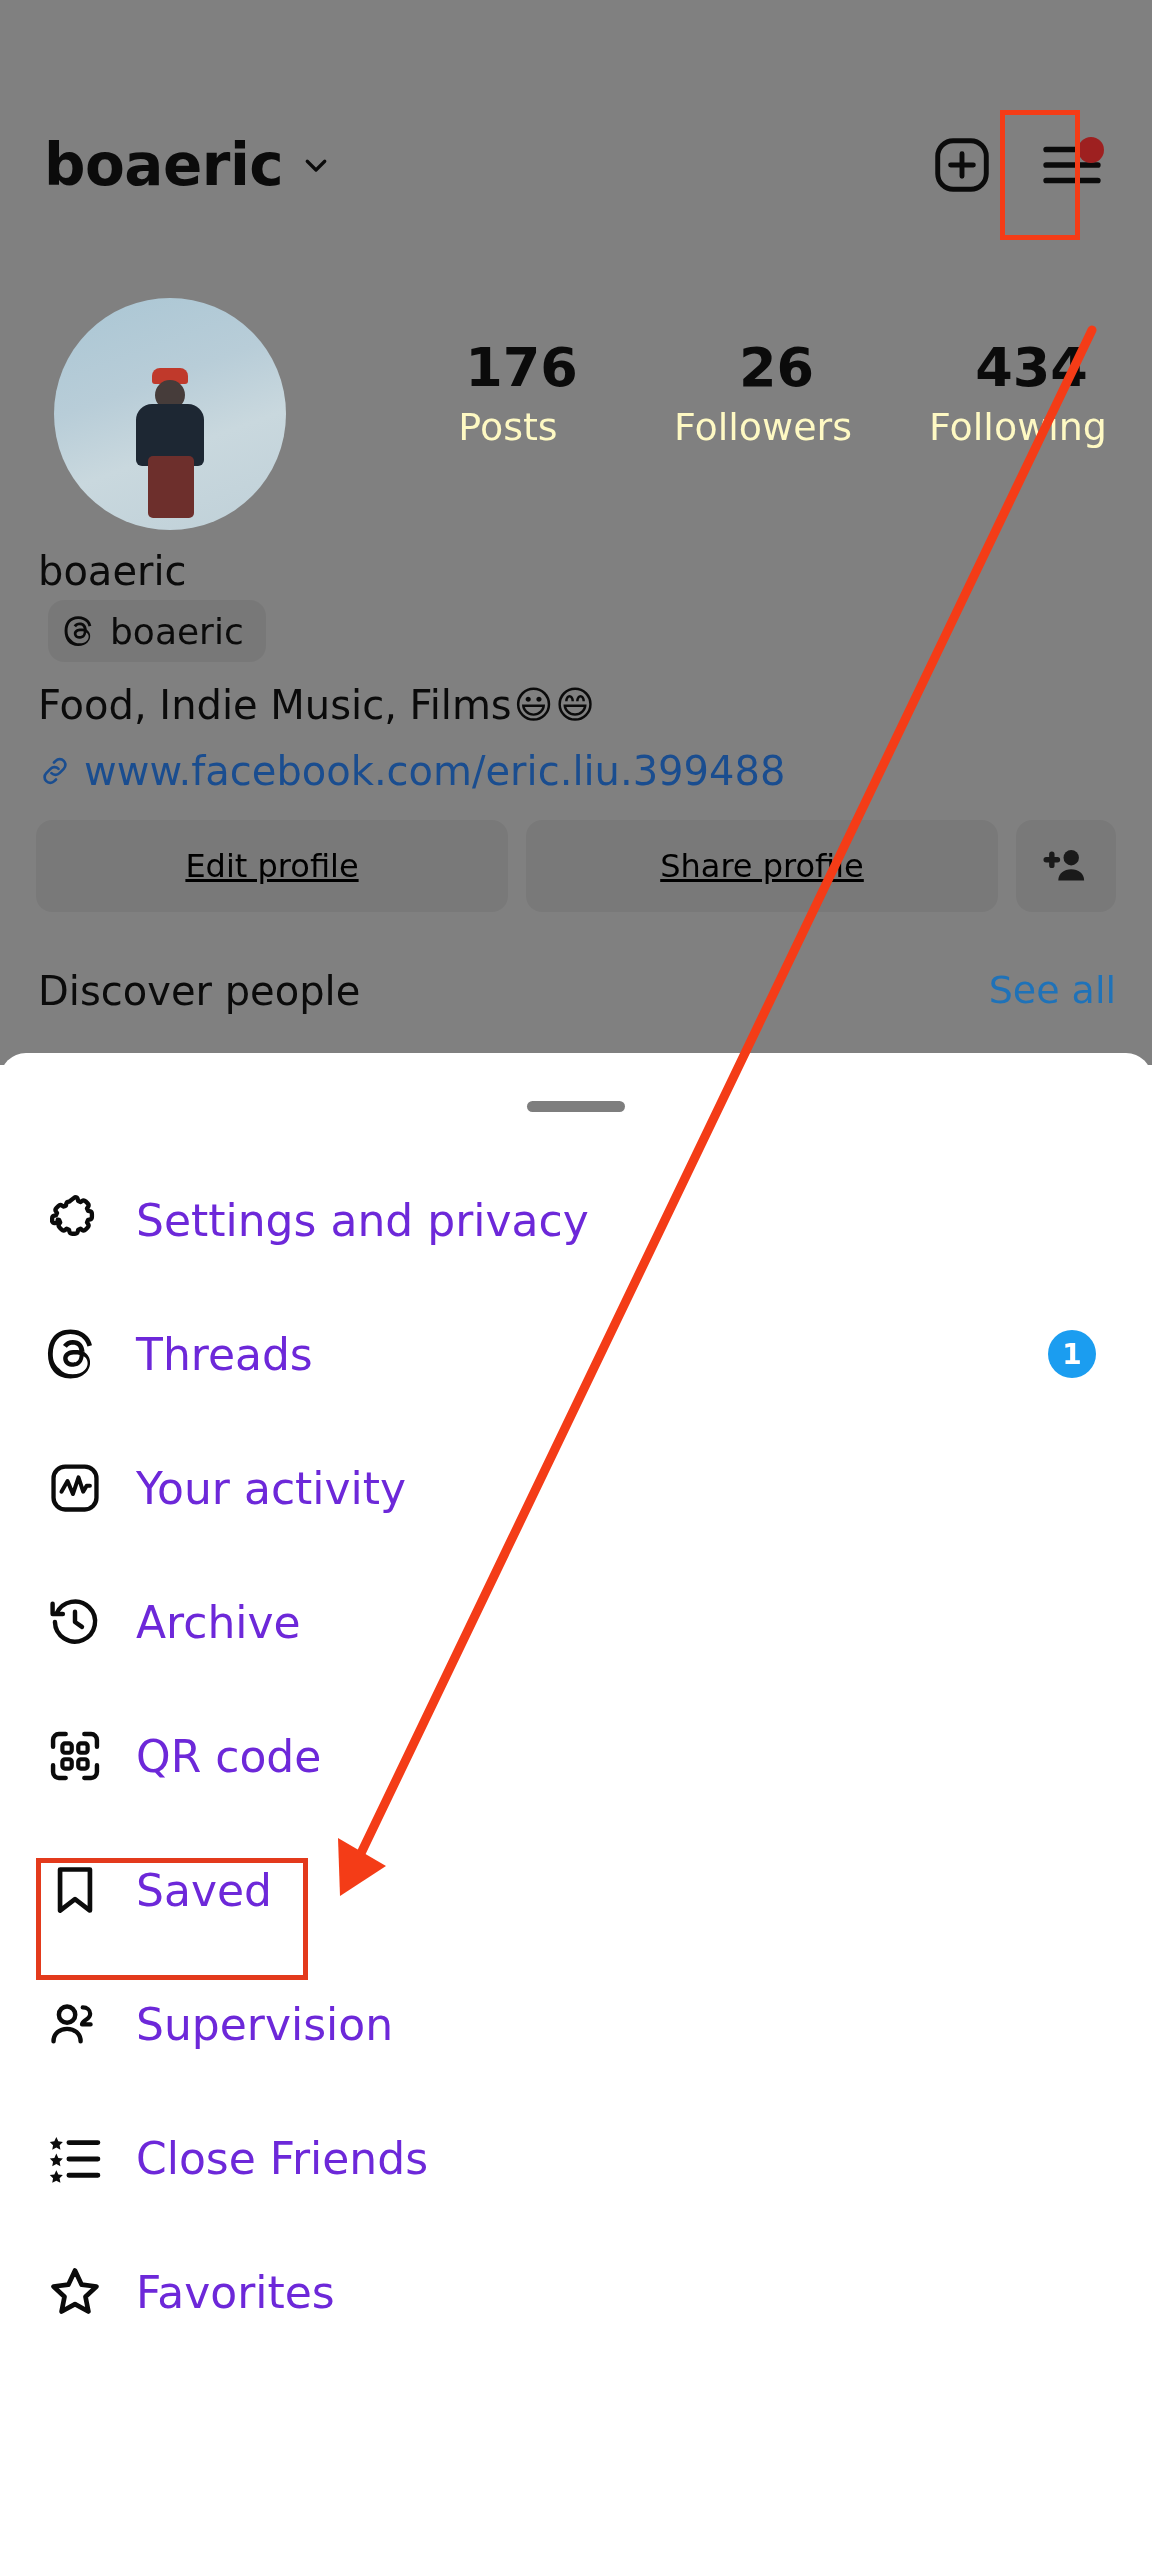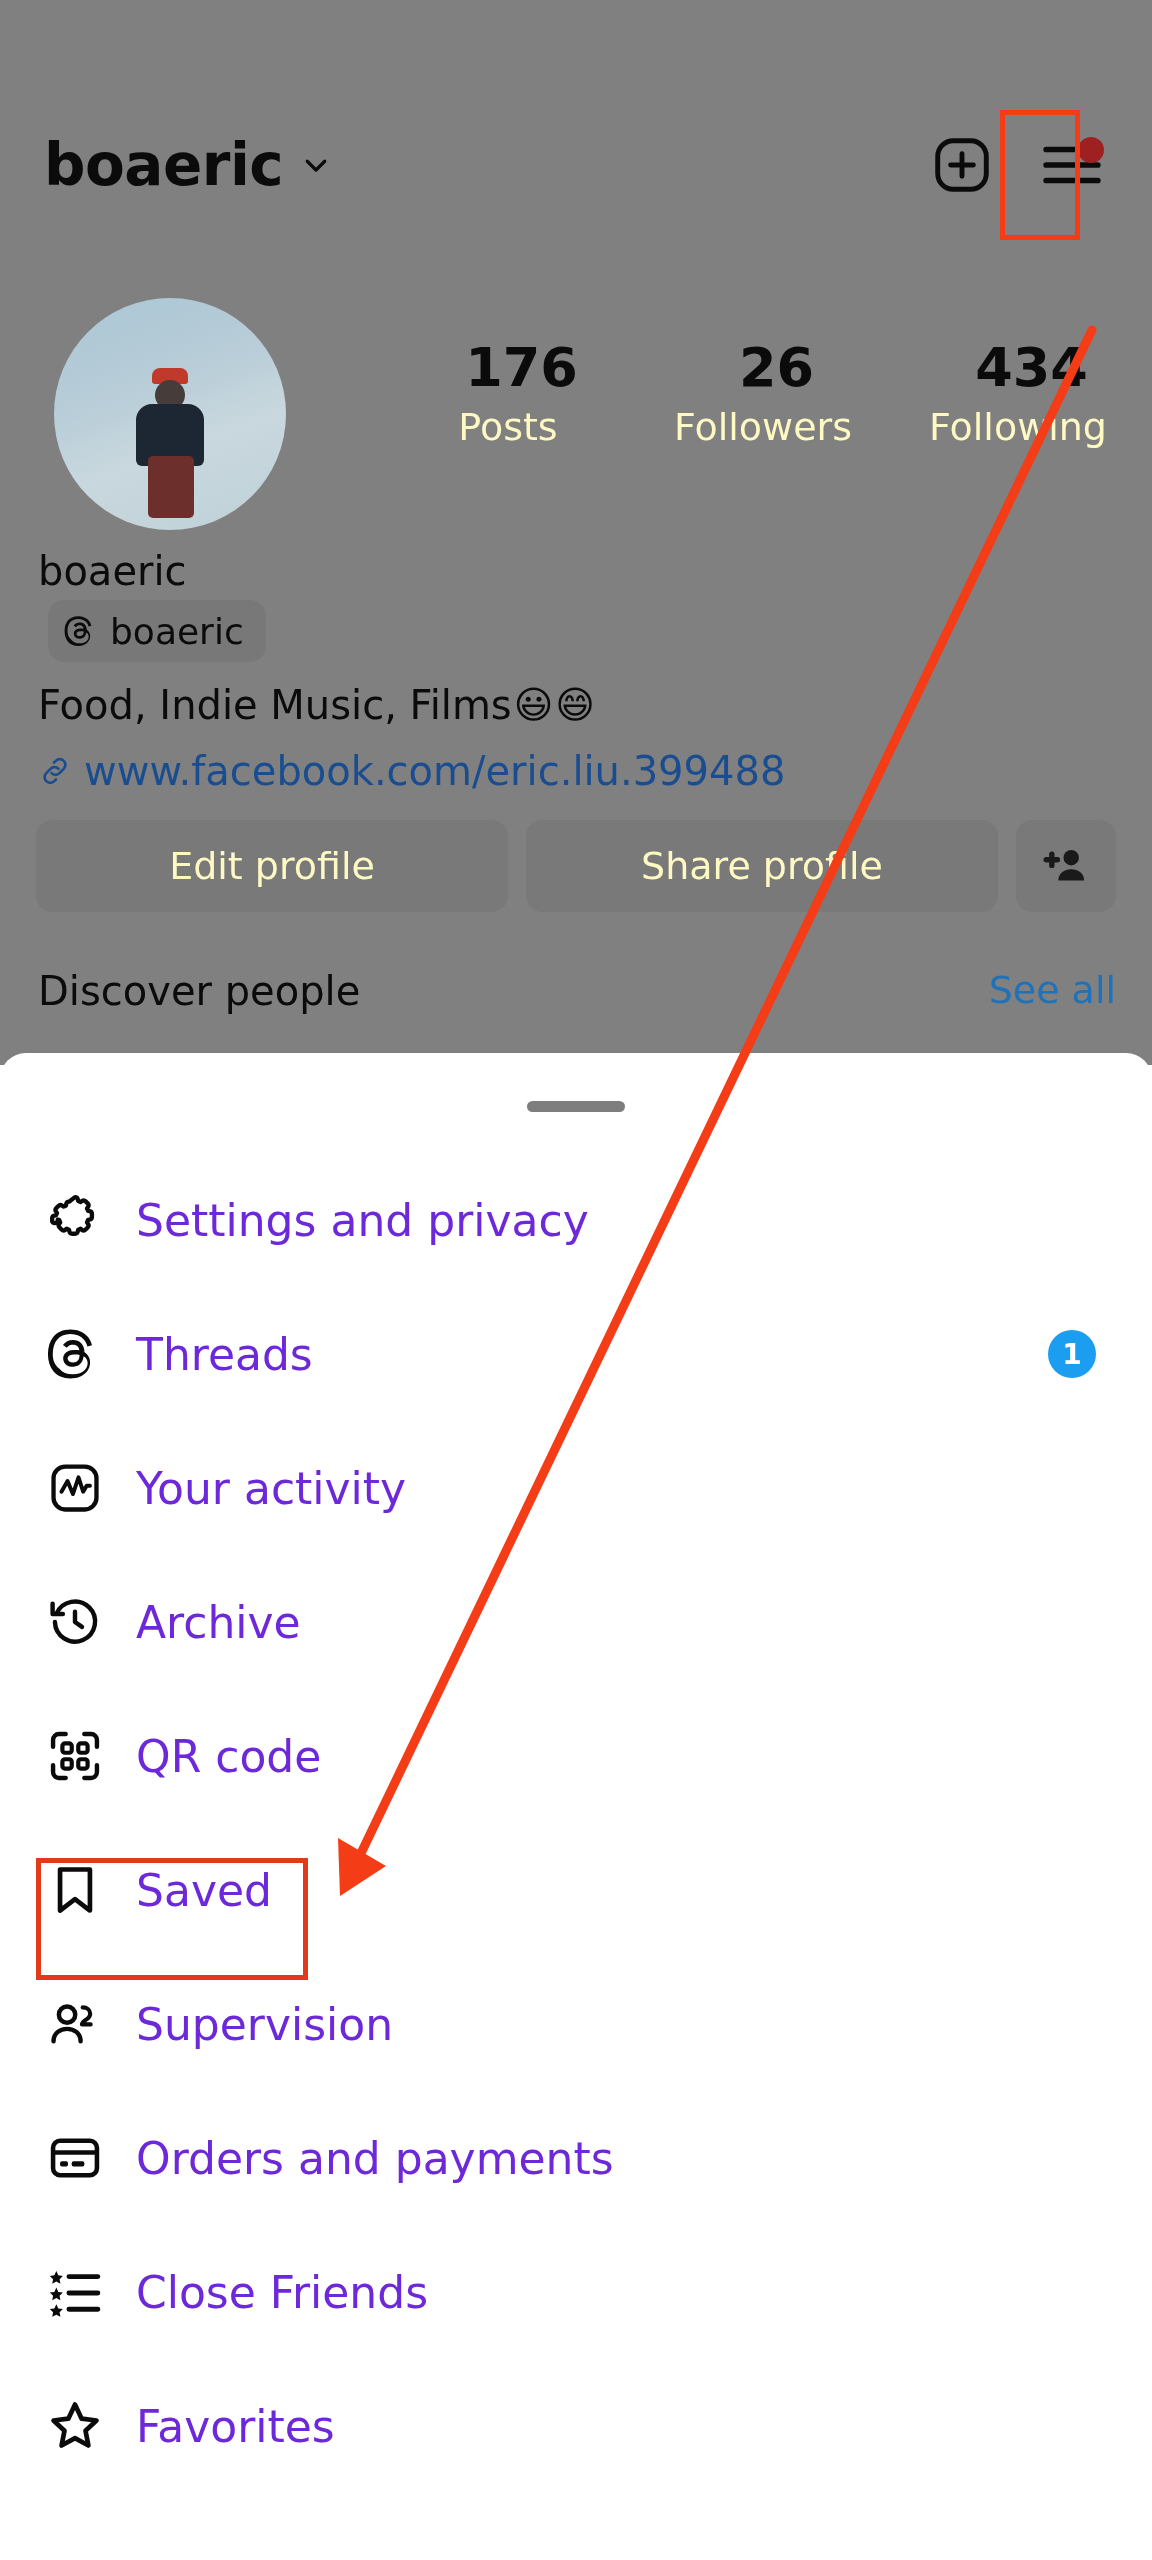--- a/index.html
+++ b/index.html
@@ -81,21 +81,21 @@
   .bio-text{ position:absolute; left:38px; top:682px; font-size:40px; color:#0b0b0b; display:flex; align-items:center; }
   .bio-emoji{ font-size:38px; margin-left:2px; }
   .bio-link{ position:absolute; left:38px; top:748px; display:flex; align-items:center; gap:12px; }
   .bio-link .lnk{ font-size:40px; color:#1a4d8f; }
 
   
   .actions{ position:absolute; left:36px; top:820px; width:1080px; display:flex; gap:18px; align-items:center; }
   .act-btn{
     flex:1; height:92px; background:rgba(0,0,0,0.055); border-radius:16px;
     display:flex; align-items:center; justify-content:center;
-    font-size:38px; color:#fef9c3;
+    font-size:32px; color:#000000;text-decoration:underline;
   }
   .act-icon-btn{
     width:100px; height:92px; background:rgba(0,0,0,0.055); border-radius:16px;
     display:flex; align-items:center; justify-content:center;
   }
 
   
   .discover-row{
     position:absolute; left:38px; top:968px; width:1078px;
     display:flex; align-items:flex-start; justify-content:space-between;
@@ -299,31 +299,20 @@
       <span class="mi-icon">
         <svg width="56" height="56" viewBox="0 0 24 24">
           <circle cx="8.6" cy="8" r="3.5" fill="none" stroke="#0b0b0b" stroke-width="1.9"></circle>
           <path d="M2.8 19.4c0-3.3 2.6-5.3 5.8-5.3s5.8 2 5.8 5.3" fill="none" stroke="#0b0b0b" stroke-width="1.9" stroke-linecap="round"></path>
           <path d="M15.3 4.9c1.9 0 3.2 1.2 3.2 2.7 0 1.4-1.1 2.2-2.1 2.8-.9.6-1.4 1-1.4 1.8h3.7" fill="none" stroke="#0b0b0b" stroke-width="1.8" stroke-linecap="round" stroke-linejoin="round"></path>
         </svg>
       </span>
       <span class="mi-label">Supervision</span>
     </div>
 
-    <div class="menu-item">
-      <span class="mi-icon">
-        <svg width="56" height="56" viewBox="0 0 24 24">
-          <rect x="2.6" y="4.6" width="18.8" height="14.8" rx="3" fill="none" stroke="#0b0b0b" stroke-width="1.95"></rect>
-          <path d="M2.6 9.6h18.8" stroke="#0b0b0b" stroke-width="1.95"></path>
-          <rect x="5.6" y="13.4" width="3.4" height="2.2" rx="0.8" fill="#0b0b0b"></rect>
-          <rect x="10.6" y="13.4" width="5.4" height="2.2" rx="0.8" fill="#0b0b0b"></rect>
-        </svg>
-      </span>
-      <span class="mi-label">Orders and payments</span>
-    </div>
 
     <div class="menu-item">
       <span class="mi-icon">
         <svg width="56" height="56" viewBox="0 0 24 24">
           <path d="M4 3l.85 1.85L6.8 5.1 5.4 6.5l.35 1.95L4 7.5l-1.75.95.35-1.95L1.2 5.1l1.95-.25z" fill="#0b0b0b"></path>
           <path d="M4 10.1l.85 1.85 1.95.25-1.4 1.4.35 1.95L4 14.6l-1.75.95.35-1.95-1.4-1.4 1.95-.25z" fill="#0b0b0b"></path>
           <path d="M4 17.2l.85 1.85 1.95.25-1.4 1.4.35 1.95L4 21.7l-1.75.95.35-1.95-1.4-1.4 1.95-.25z" fill="#0b0b0b"></path>
           <path d="M9.4 5.4h12.4M9.4 12.4h12.4M9.4 19.4h12.4" stroke="#0b0b0b" stroke-width="2.1" stroke-linecap="round"></path>
         </svg>
       </span>

